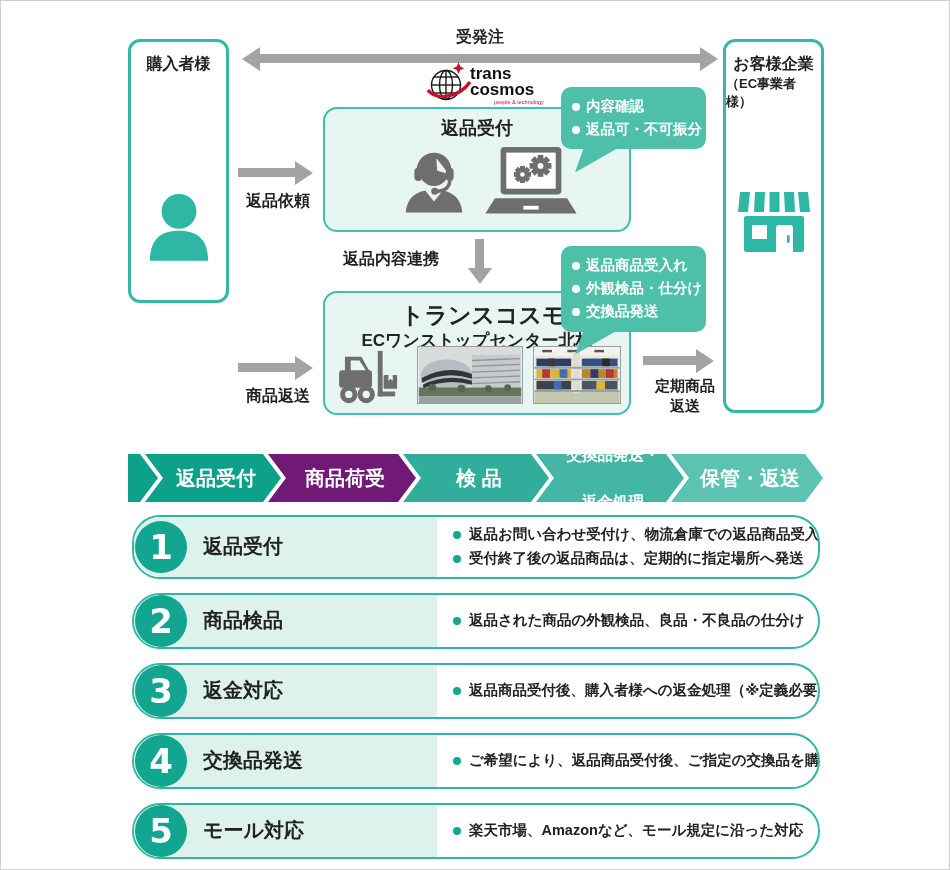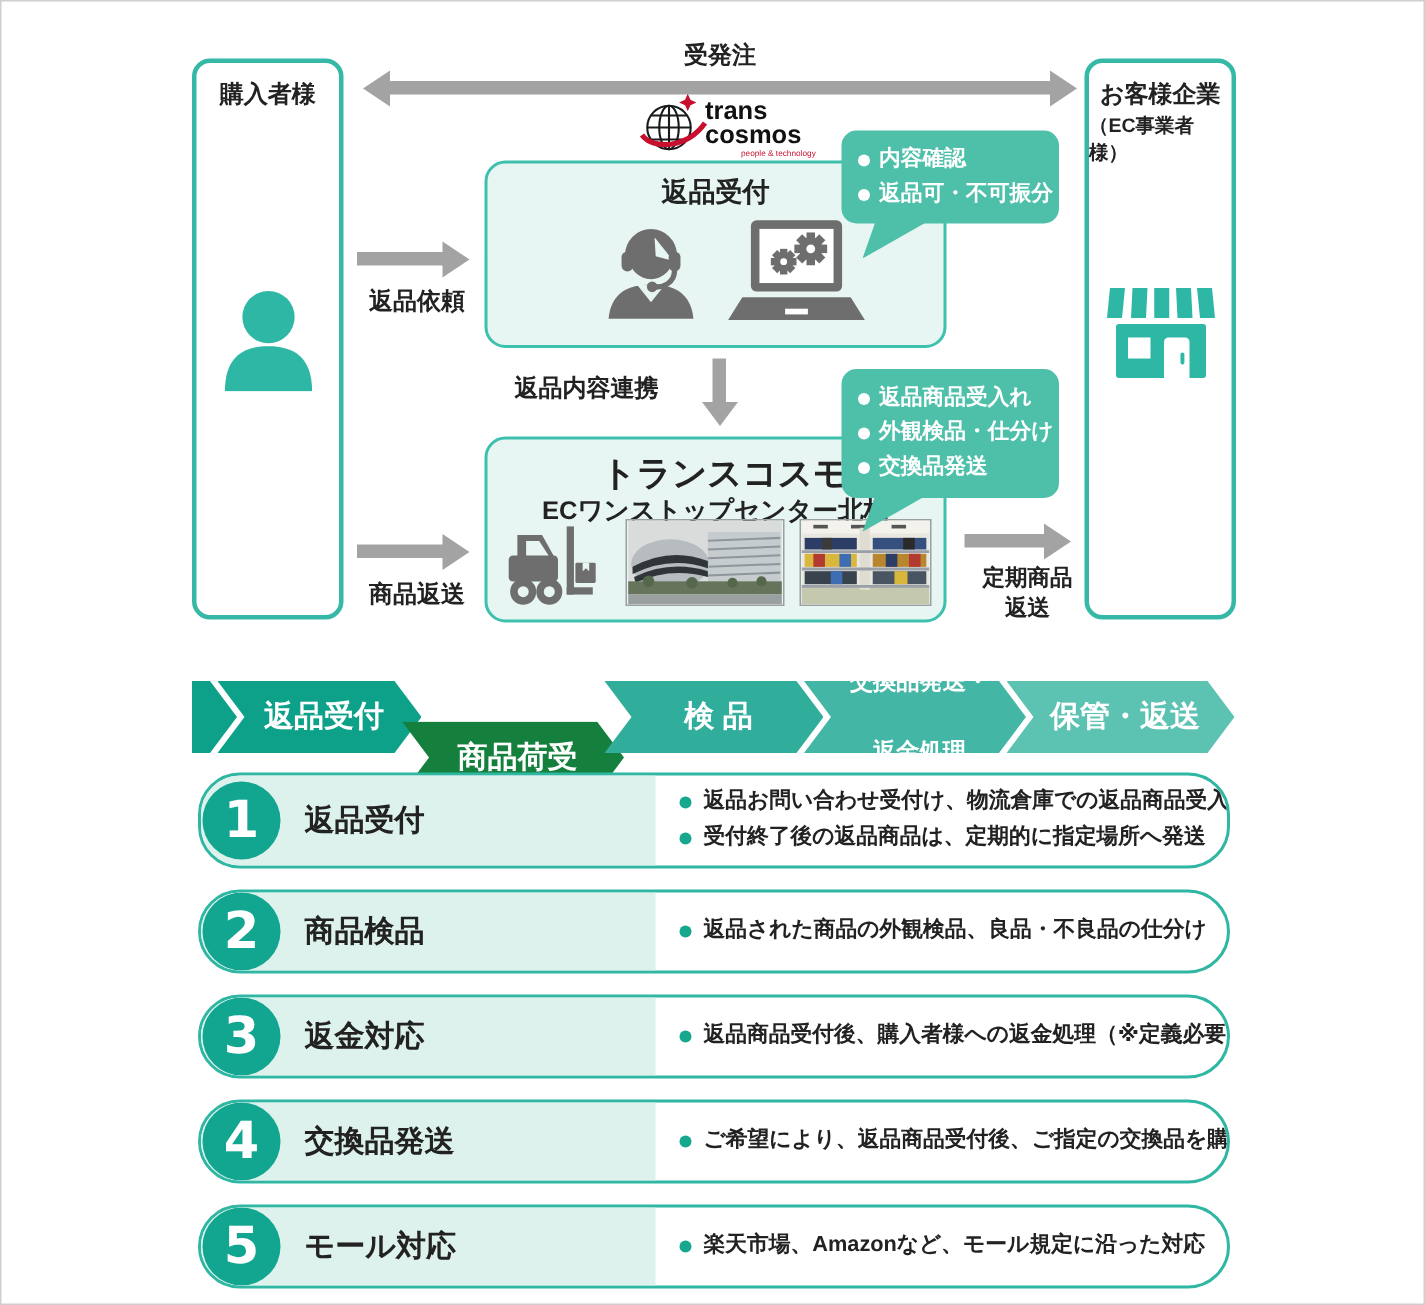--- a/index.html
+++ b/index.html
@@ -72,21 +72,21 @@
         <line x1="9" y1="34" x2="33" y2="34"></line>
         <line x1="21" y1="11.5" x2="21" y2="40.5"></line>
       </g>
       <path d="M3 31 C10 41 33 40 45 23" stroke="#c8102e" stroke-width="3.4" fill="none"></path>
       <path d="M33.5 3.5 l1.8 4 4 1.8 -4 1.8 -1.8 4 -1.8 -4 -4 -1.8 4 -1.8 z" fill="#c8102e"></path>
       <text x="45" y="20" font-size="17" font-weight="bold" fill="#111">trans</text>
       <text x="45" y="36" font-size="17" font-weight="bold" fill="#111">cosmos</text>
       <text x="69" y="45" font-size="5.5" fill="#c8102e">people &amp; technology</text>
     </svg>
 
-    <div class="side-box" style="left:127px;top:38px;width:101px;height:374px;">
+    <div class="side-box" style="left:127px;top:38px;width:101px;height:264px;">
       <div class="bx-title">購入者様</div>
       <svg class="icon-abs" style="left:17px;top:145px;" width="62" height="74" viewBox="0 0 64 76" fill="#2eb7a4">
         <circle cx="32" cy="25" r="18"></circle>
         <path d="M2 76 C2 52 15 45 32 45 C49 45 62 52 62 76 Z"></path>
       </svg>
     </div>
 
     <div class="side-box" style="left:722px;top:38px;width:101px;height:374px;">
       <div class="bx-title">お客様企業</div>
       <div class="bx-sub">（EC事業者様）</div>
@@ -273,21 +273,21 @@
       <div>定期商品</div>
       <div>返送</div>
     </div>
   </div>
 
   <div class="chev-bar">
     <div class="chev chev-cap" style="background: rgb(14, 161, 138);"></div>
     <div class="chev" style="width: 136px; background: rgb(14, 161, 138);">
       <span>返品受付</span>
     </div>
-    <div class="chev" style="width: 148px; background: #15803d; margin-top: 27px;">
+    <div class="chev" style="width: 148px; background: #701a75;">
       <span>商品荷受</span>
     </div>
     <div class="chev" style="width: 146px; background: rgb(48, 174, 155);">
       <span>検 品</span>
     </div>
     <div class="chev two-line" style="width: 148px; background: rgb(67, 182, 166); gap: 30px;">
       <span>交換品発送・</span>
       <span>返金処理</span>
     </div>
     <div class="chev" style="width: 152px; background: rgb(92, 194, 178);">

